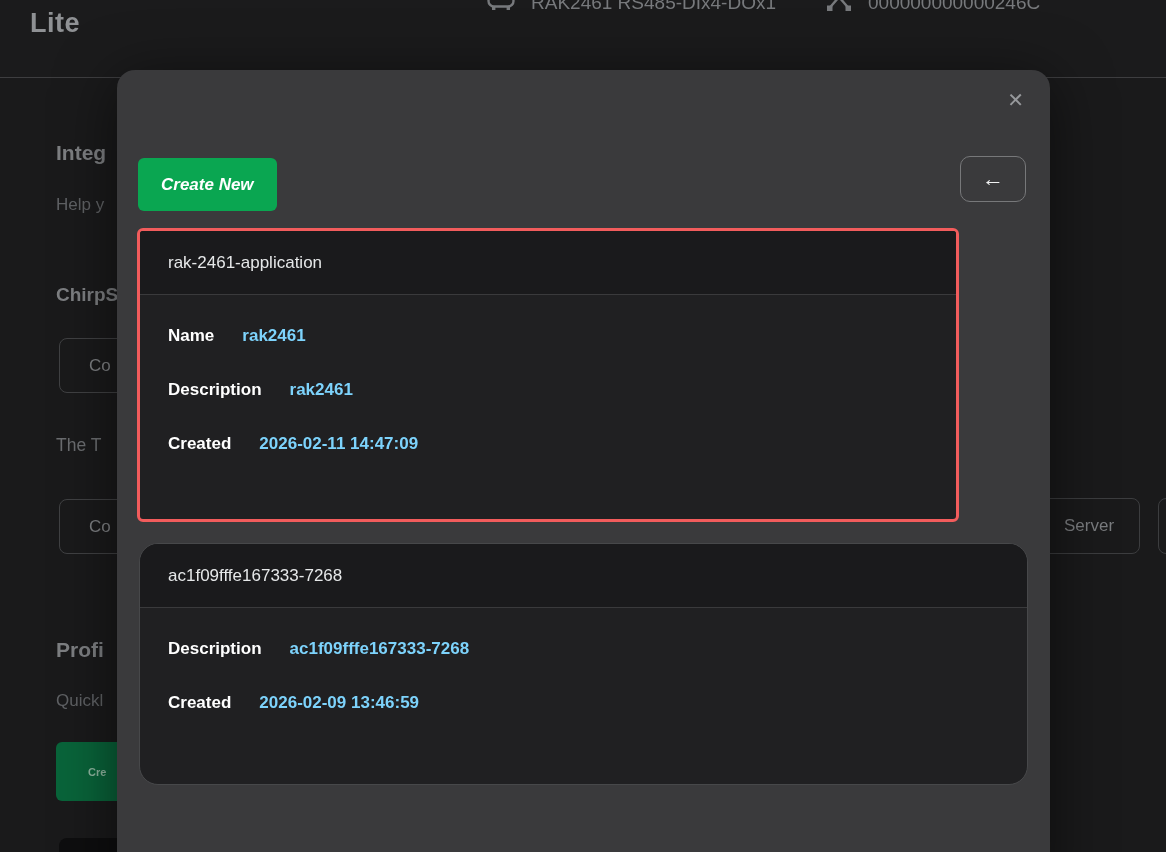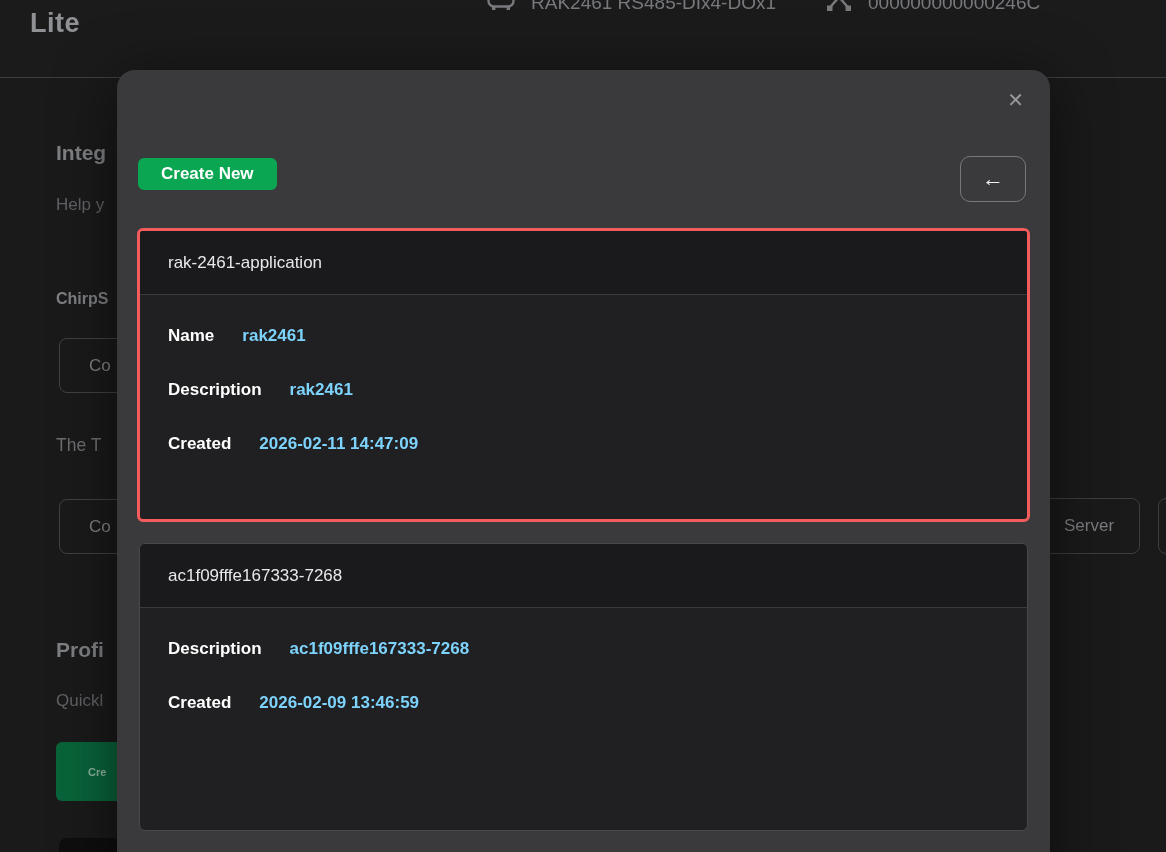--- a/index.html
+++ b/index.html
@@ -56,46 +56,47 @@
   .modal-title {
     position: absolute; left: 21px; top: 26px;
     font-size: 23px; font-weight: 500; color: #eef0f1;
   }
   .modal-close {
     position: absolute; right: 26px; top: 20px;
     font-size: 20px; color: #97999c; cursor: pointer; line-height: 1;
     font-weight: 400;
   }
   .btn-create {
-    position: absolute; left: 21px; top: 88px; height: 32px;
+    position: absolute; left: 21px; top: 88px; height: 53px;
     background: #0aa651; border: none; border-radius: 6px;
     color: #ffffff; font-size: 17px; font-weight: 700;
     padding: 0 23px; cursor: pointer;
     font-family: "Liberation Sans", sans-serif;
+    font-style: italic;
   }
   .btn-back {
     position: absolute; right: 24px; top: 86px; width: 66px; height: 46px;
     background: transparent; border: 1px solid #77787a; border-radius: 10px;
     color: #f0f1f2; font-size: 22px; cursor: pointer; line-height: 44px;
     text-align: center; padding: 0;
     font-family: "Liberation Sans", sans-serif;
   }
 
   
   .app-card {
     position: absolute; left: 22px; width: 889px;
     background: #202022; border: 1px solid #47484a; border-radius: 6px;
     overflow: hidden; cursor: pointer;
   }
   .app-card.selected {
-    left: 20px; width: 893px;
+    left: 20px; width: 822px;
     border: 3px solid #f25c5c;
   }
   .card-1 { top: 158px; height: 294px; }
-  .card-2 { top: 473px; height: 288px; }
+  .card-2 { top: 473px; height: 242px; border-radius: 19px; }
   .card-head {
     height: 64px; background: #1a1a1c; border-bottom: 1px solid #3a3a3c;
     display: flex; align-items: center; padding-left: 28px;
     color: #e6e8e9; font-size: 17px;
   }
   .card-body { padding: 31px 28px 0 28px; font-size: 17px; }
   .card-row { margin-bottom: 34px; }
   .row-label { color: #ffffff; font-weight: 700; }
   .row-value { color: #7dd3fc; font-weight: 600; margin-left: 28px; }
 </style>
@@ -123,21 +124,21 @@
           <rect x="19.5" y="11.5" width="5.5" height="5.5" fill="#77797c"></rect>
         </svg>
       </span>
       <span>000000000000246C</span>
     </div>
   </div>
 </div>
 
 <div class="bg-frag h-frag" style="left:56px; top:141px; font-size:21px;">Integ</div>
 <div class="bg-frag p-frag" style="left:56px; top:195px; font-size:17px;">Help y</div>
-<div class="bg-frag h-frag" style="left:56px; top:290px; font-size:16px;">ChirpS</div>
+<div class="bg-frag h-frag" style="left:56px; top:284px; font-size:19px;">ChirpS</div>
 
 <div class="outline-btn" style="left:59px; top:338px; width:120px; height:55px; padding-left:29px;">
   <span>Co</span>
 </div>
 
 <div class="bg-frag p-frag" style="left:56px; top:435px; font-size:17.5px; color:#6b6d70;">The T</div>
 
 <div class="outline-btn" style="left:59px; top:499px; width:120px; height:55px; padding-left:29px;">
   <span>Co</span>
 </div>

